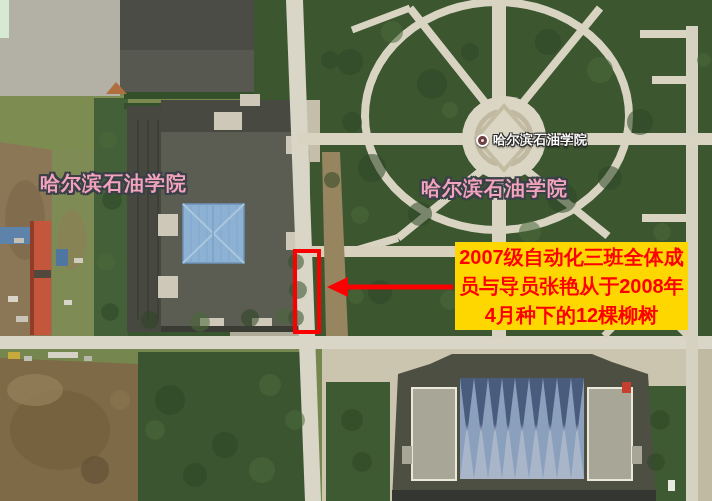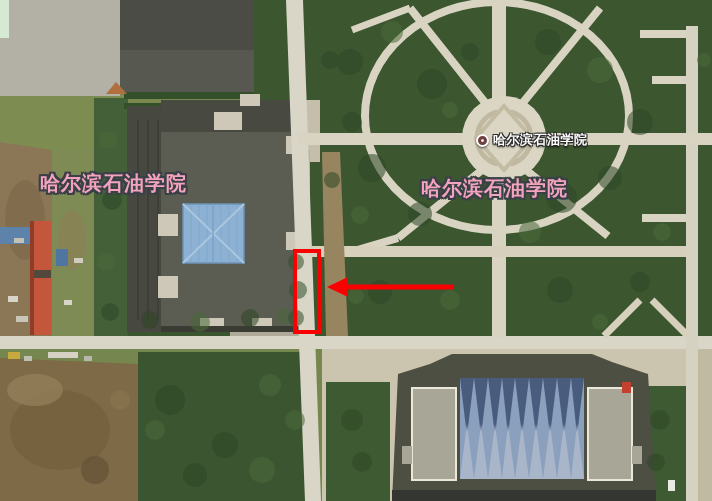--- a/index.html
+++ b/index.html
@@ -266,14 +266,19 @@
   <div class="pink-label label-left">哈尔滨石油学院</div>
   <div class="pink-label label-center">哈尔滨石油学院</div>
 
   <div class="red-rect"></div>
 
   <svg class="overlay" width="712" height="501" viewBox="0 0 712 501">
     <line x1="453" y1="287" x2="344" y2="287" stroke="#FA0000" stroke-width="5"></line>
     <polygon points="327,287 348,277 348,297" fill="#FA0000"></polygon>
   </svg>
 
+  <div class="note">
+    <div>2007级自动化三班全体成</div>
+    <div>员与导员张艳从于2008年</div>
+    <div>4月种下的12棵柳树</div>
+  </div>
 
 </div>
 
 </body></html>

